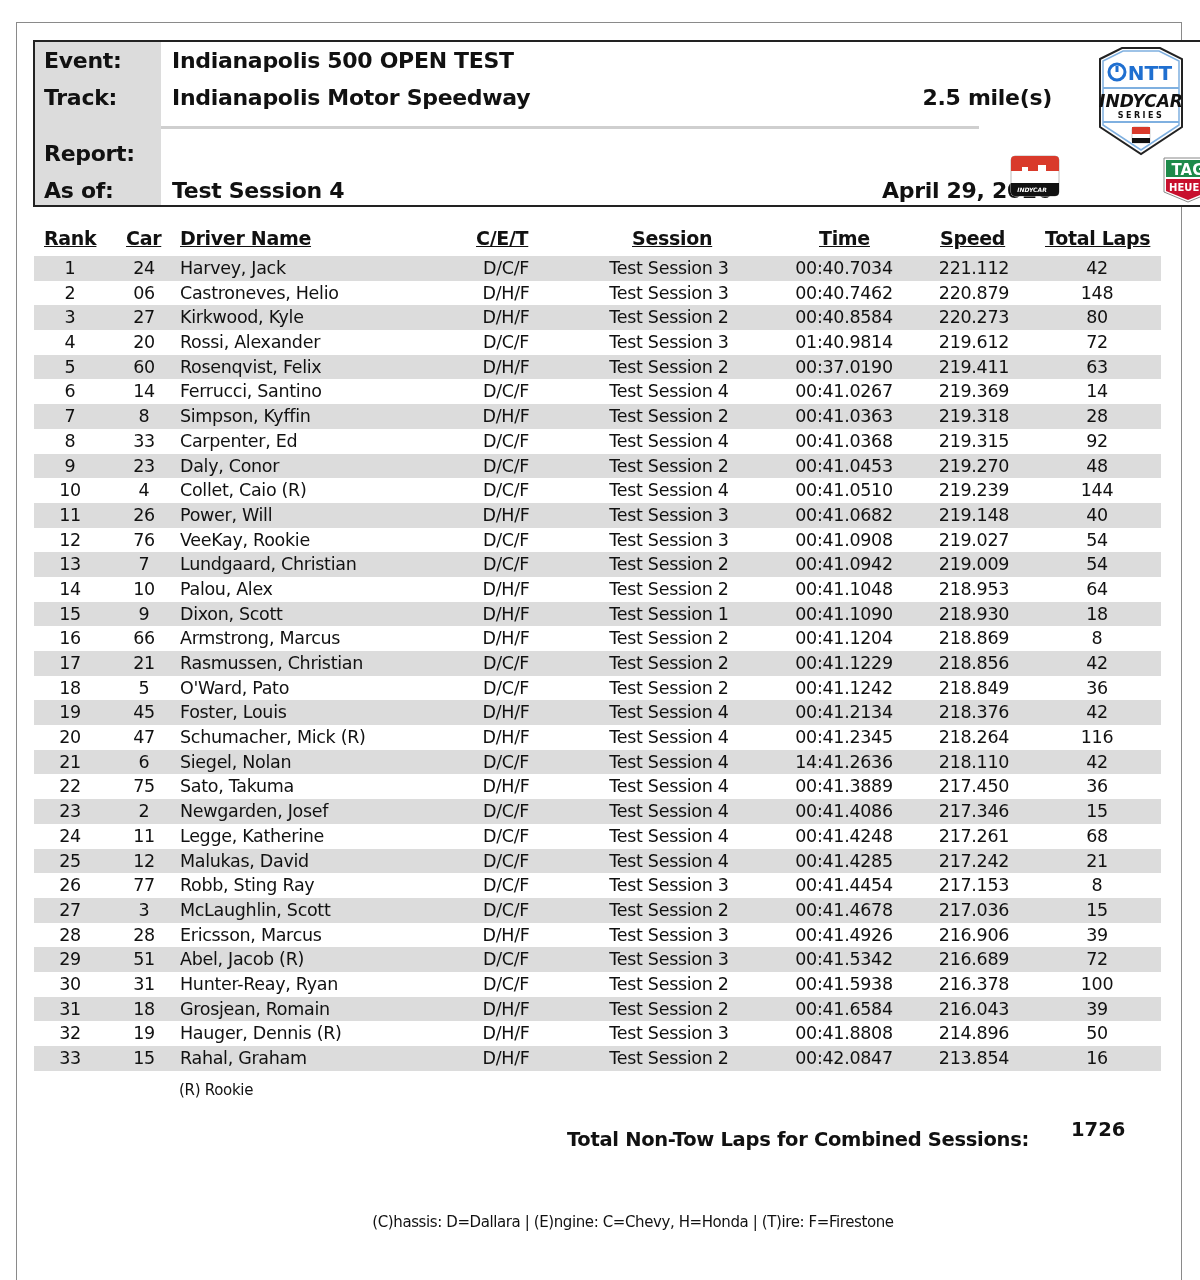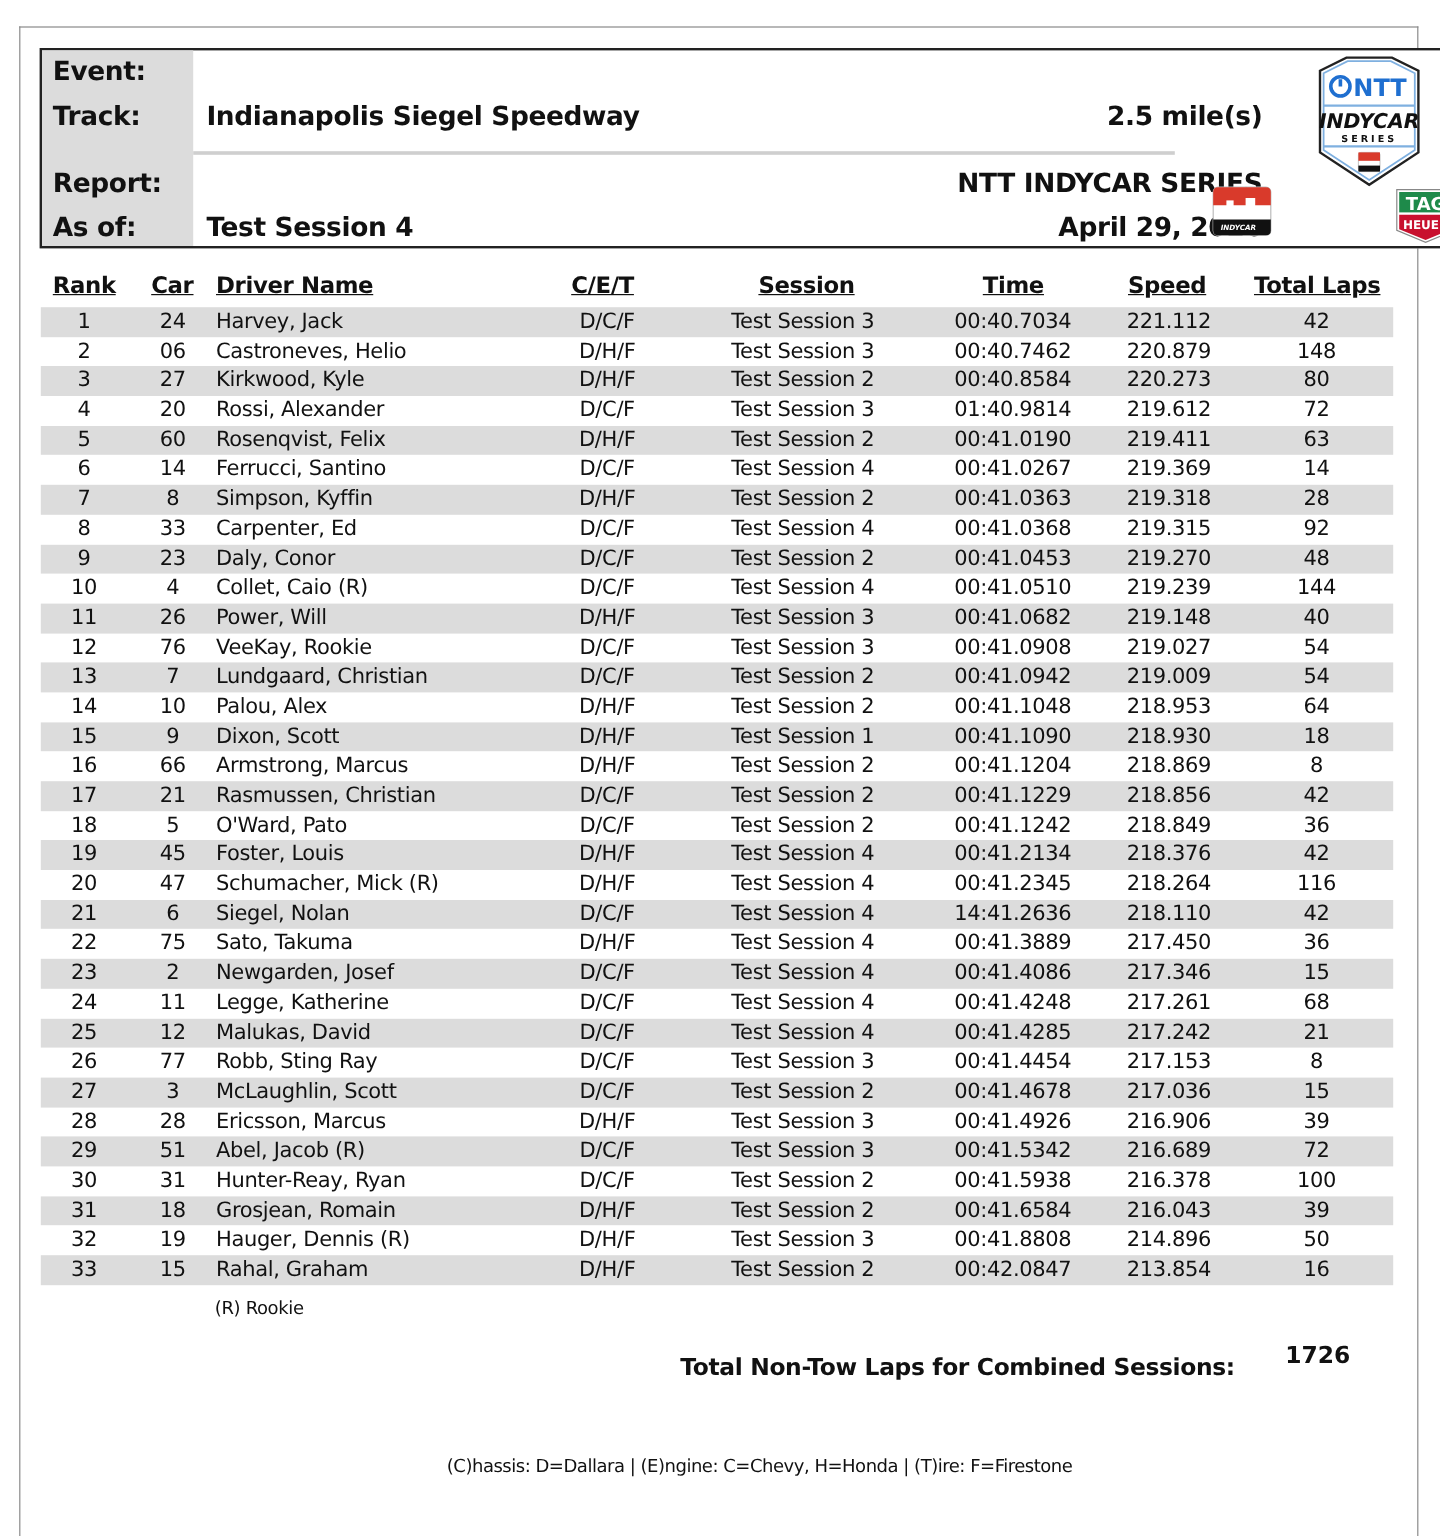--- a/index.html
+++ b/index.html
@@ -44,26 +44,26 @@
 </head>
 <body>
 
 <div class="page"></div>
 
 <div class="hdr">
   <div class="hdr-labels"></div>
   <div class="hdr-div"></div>
 
   <span class="lbl" style="top:6px">Event:</span>
+  <span class="val" style="top:6px">Indianapolis 500 OPEN TEST</span>
   <span class="lbl" style="top:43px">Track:</span>
-  <span class="val" style="top:43px">Indianapolis Siegel Speedway</span>
+  <span class="val" style="top:43px">Indianapolis Motor Speedway</span>
   <span class="rval" style="top:43px">2.5 mile(s)</span>
 
   <span class="lbl" style="top:99px">Report:</span>
-  <span class="rval" style="top:99px">NTT INDYCAR SERIES</span>
   <span class="lbl" style="top:136px">As of:</span>
   <span class="val" style="top:136px">Test Session 4</span>
   <span class="rval" style="top:136px">April 29, 2026</span>
 
   <svg class="logo-ntt" viewBox="0 0 98 112">
     <path d="M8 14 L30 3 L68 3 L90 14 L90 82 L49 109 L8 82 Z" fill="#fff" stroke="#222" stroke-width="2"></path>
     <path d="M11 16 L31 6 L67 6 L87 16 L87 80 L49 105 L11 80 Z" fill="#fff" stroke="#7fb0e0" stroke-width="1.5"></path>
     <circle cx="25" cy="27" r="8" fill="none" stroke="#1f6fd0" stroke-width="3"></circle>
     <line x1="25" y1="21" x2="25" y2="27" stroke="#1f6fd0" stroke-width="3"></line>
     <text x="58" y="35" font-family="DejaVu Sans, sans-serif" font-weight="bold" font-size="20" fill="#1f6fd0" text-anchor="middle">NTT</text>
@@ -143,21 +143,21 @@
       <span class="c-time">01:40.9814</span>
       <span class="c-speed">219.612</span>
       <span class="c-laps">72</span>
     </div>
     <div class="row stripe">
       <span class="c-rank">5</span>
       <span class="c-car">60</span>
       <span class="c-name">Rosenqvist, Felix</span>
       <span class="c-cet">D/H/F</span>
       <span class="c-sess">Test Session 2</span>
-      <span class="c-time">00:41.0190</span>
+      <span class="c-time">00:37.0190</span>
       <span class="c-speed">219.411</span>
       <span class="c-laps">63</span>
     </div>
     <div class="row">
       <span class="c-rank">6</span>
       <span class="c-car">14</span>
       <span class="c-name">Ferrucci, Santino</span>
       <span class="c-cet">D/C/F</span>
       <span class="c-sess">Test Session 4</span>
       <span class="c-time">00:41.0267</span>

